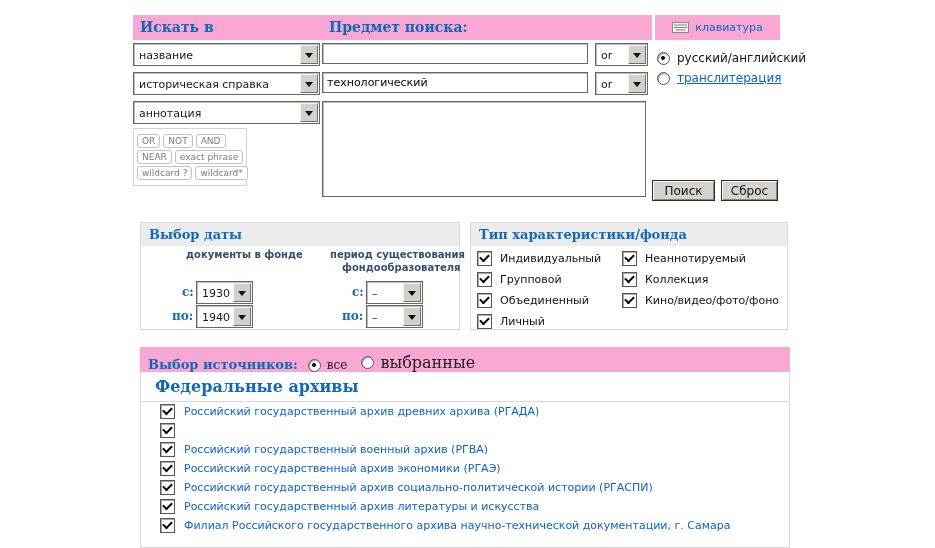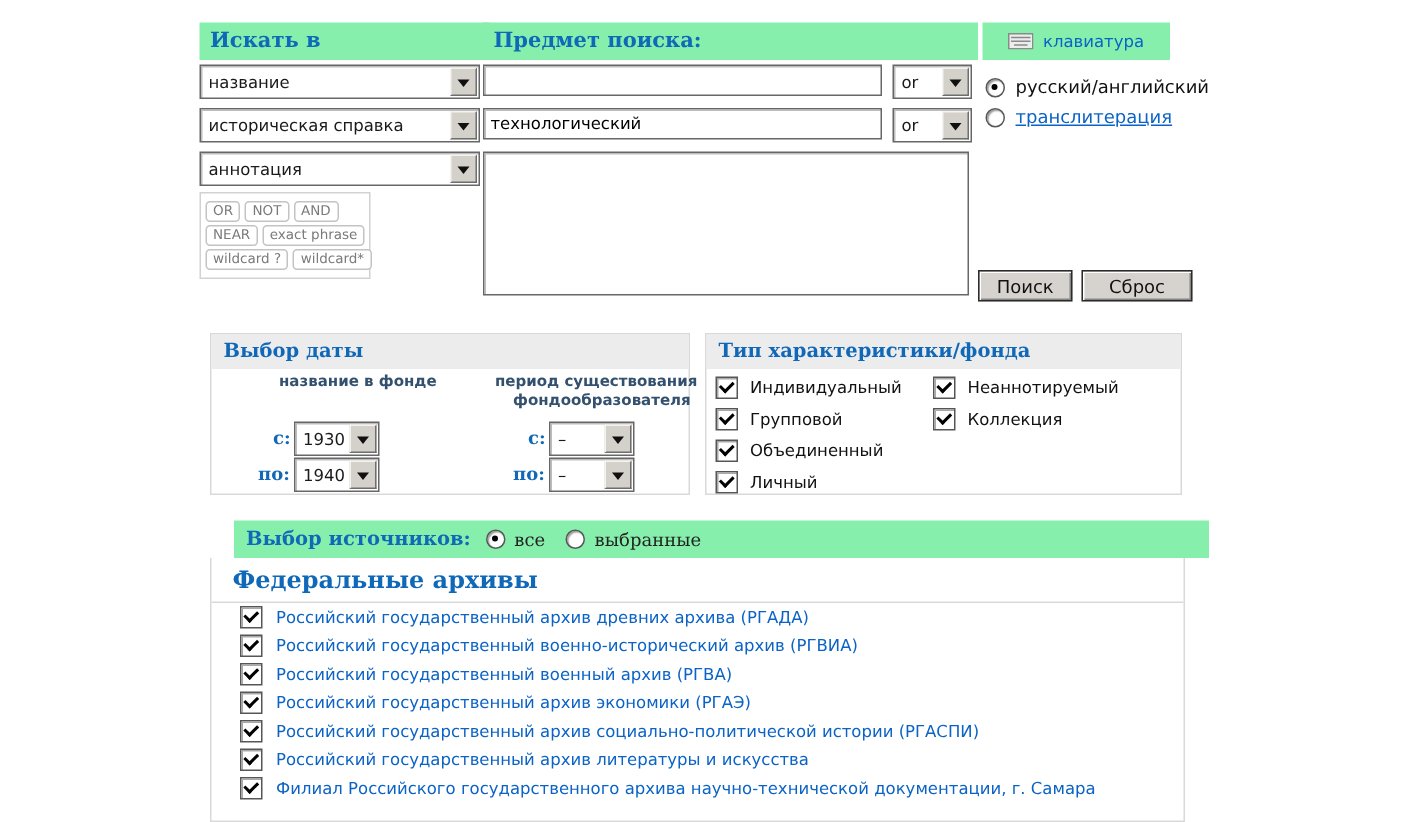--- a/index.html
+++ b/index.html
@@ -1,18 +1,18 @@
 <!DOCTYPE html>
 <html><head>
 <meta charset="utf-8">
 <style>
   html,body{margin:0;padding:0;background:#fff;}
   #screen{position:relative;width:935px;height:548px;background:#ffffff;overflow:hidden;
           font-family:"DejaVu Sans",sans-serif;}
-  .bar{position:absolute;background:#86efac;height:25px;}
+  .bar{position:absolute;background:#f9a8d4;height:25px;}
   .ser{font-family:"DejaVu Serif",serif;font-weight:bold;color:#1068b8;}
   .hdr14{font-size:14px;line-height:25px;padding-left:7px;white-space:nowrap;}
   
   .combo{position:absolute;background:#fff;border:1px solid #676767;box-shadow:inset 1px 1px 0 #bdbdbd;}
   .combo .val{position:absolute;left:5px;top:50%;transform:translateY(-50%);font-size:11px;color:#1a1a1a;white-space:nowrap;}
   .combo .btn{position:absolute;right:1px;top:1px;bottom:1px;width:16px;background:#d4d1cb;
               border:1px solid;border-color:#f5f3f0 #6e6e6e #6e6e6e #f5f3f0;
               display:flex;align-items:center;justify-content:center;}
   .tri{width:0;height:0;border:4px solid transparent;border-top:5px solid #101010;margin-top:5px;}
   
@@ -126,26 +126,26 @@
   <div style="position:absolute;left:657px;top:51px;display:flex;align-items:center;gap:7px;">
     <span class="radio sel"></span>
     <span class="lbl" style="position:static;font-size:12px;">русский/английский</span>
   </div>
   <div style="position:absolute;left:657px;top:71px;display:flex;align-items:center;gap:7px;">
     <span class="radio"></span>
     <a class="link" href="#" style="font-size:12px;text-decoration:underline;">транслитерация</a>
   </div>
 
   <button class="win-btn" style="left:652px;top:180px;width:63px;height:21px;">Поиск</button>
-  <button class="win-btn" style="left:721px;top:180px;width:74px;height:21px;text-align:center;">Сброс</button>
+  <button class="win-btn" style="left:721px;top:180px;width:57px;height:21px;text-align:center;">Сброс</button>
 
   <div class="box" style="left:140px;top:222px;width:320px;height:108px;">
     <div class="box-hdr ser">Выбор даты</div>
   </div>
-  <span class="collbl" style="left:186px;top:249px;">название в фонде</span>
+  <span class="collbl" style="left:186px;top:249px;">документы в фонде</span>
   <span class="collbl" style="left:330px;top:249px;">период существования</span>
   <span class="collbl" style="left:342px;top:262px;">фондообразователя</span>
 
   <span class="fromto" style="left:182px;top:285px;">с:</span>
   <div class="combo" style="left:196px;top:281px;width:55px;height:21px;">
     <span class="val">1930</span>
     <span class="btn">
         <span class="tri"></span>
       </span>
   </div>
@@ -192,44 +192,47 @@
     <span>Личный</span>
   </div>
   <div class="chk-item" style="left:622px;top:250px;">
     <span class="cb"></span>
     <span>Неаннотируемый</span>
   </div>
   <div class="chk-item" style="left:622px;top:271px;">
     <span class="cb"></span>
     <span>Коллекция</span>
   </div>
-
-  <div class="bar" style="left:140px;top:347px;width:650px;height:25px;display:flex;align-items:center;margin-left:16px;">
+  <div class="chk-item" style="left:622px;top:292px;">
+    <span class="cb"></span>
+    <span>Кино/видео/фото/фоно</span>
+  </div>
+
+  <div class="bar" style="left:140px;top:347px;width:650px;height:25px;display:flex;align-items:flex-end;">
     <span class="ser" style="font-size:13px;padding-left:8px;">Выбор источников:</span>
     <span style="display:flex;align-items:center;gap:6px;margin-left:10px;">
       <span class="radio sel"></span>
       <span style="font-family:'DejaVu Serif',serif;font-size:12px;color:#222;">все</span>
     </span>
     <span style="display:flex;align-items:center;gap:6px;margin-left:14px;">
       <span class="radio"></span>
-      <span style="font-family:'DejaVu Serif',serif;font-size:12px;color:#222;">выбранные</span>
+      <span style="font-family:'DejaVu Serif',serif;font-size:16px;color:#222;">выбранные</span>
     </span>
   </div>
 
   <div class="box" style="left:140px;top:372px;width:650px;height:176px;border-top:none;">
     <div style="height:29px;line-height:29px;padding-left:14px;border-bottom:1px solid #d9d9d9;" class="ser">Федеральные архивы</div>
   </div>
 
   <div class="src-row" style="top:402px;">
     <span class="cb"></span>
     <a class="link" href="#">Российский государственный архив древних архива (РГАДА)</a>
   </div>
   <div class="src-row" style="top:421px;">
     <span class="cb"></span>
-    <a class="link" href="#">Российский государственный военно-исторический архив (РГВИА)</a>
   </div>
   <div class="src-row" style="top:440px;">
     <span class="cb"></span>
     <a class="link" href="#">Российский государственный военный архив (РГВА)</a>
   </div>
   <div class="src-row" style="top:459px;">
     <span class="cb"></span>
     <a class="link" href="#">Российский государственный архив экономики (РГАЭ)</a>
   </div>
   <div class="src-row" style="top:478px;">

